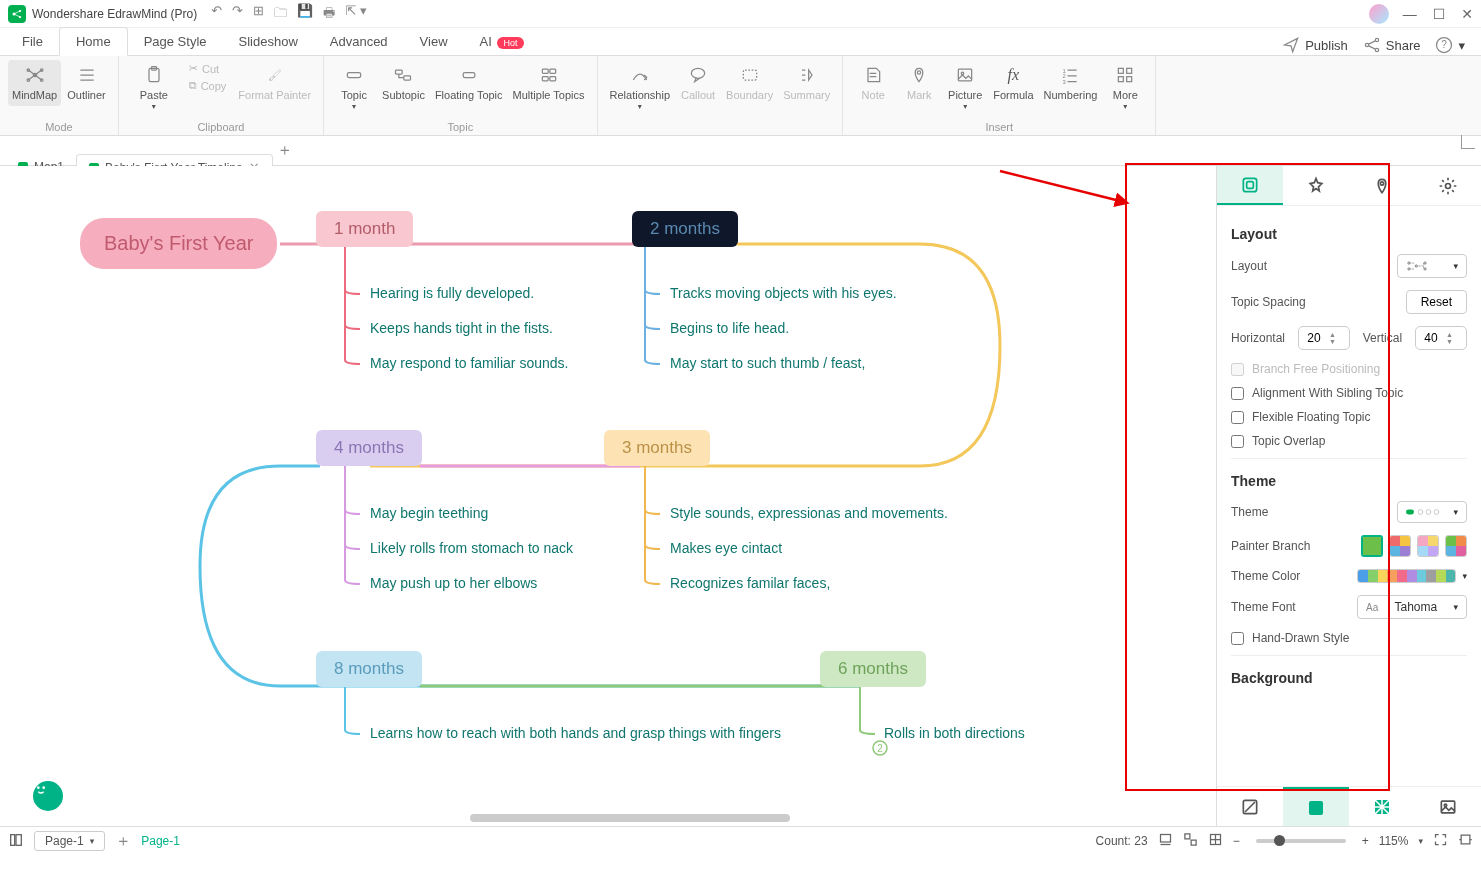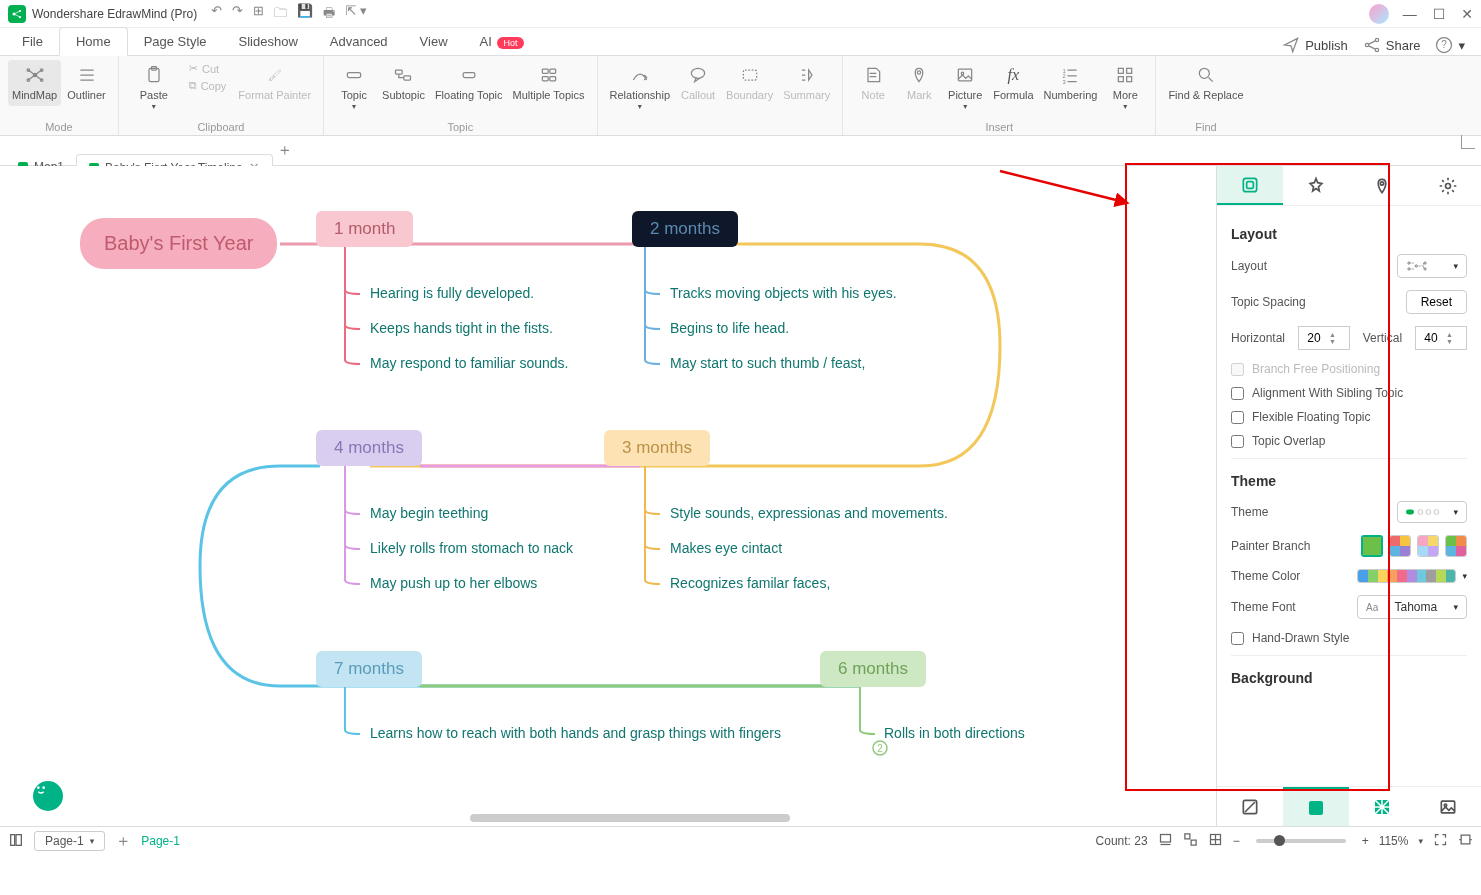--- a/index.html
+++ b/index.html
@@ -59,21 +59,21 @@
 .rp-tabs{height:40px;display:flex;border-bottom:1px solid #eee;}
 .rp-tab{flex:1;display:flex;align-items:center;justify-content:center;cursor:pointer;}
 .rp-tab.active{background:#e2f5ef;border-bottom:2px solid #00b387;}
 .rp-body{padding:14px;overflow-y:auto;flex:1;font-size:12px;color:#333;}
 .rp-h{font-weight:700;font-size:14px;margin:6px 0 12px;}
 .rp-row{display:flex;align-items:center;justify-content:space-between;margin-bottom:12px;}
 .rp-row label{color:#555;}
 .rp-sel{border:1px solid #ccc;border-radius:4px;padding:4px 8px;display:flex;align-items:center;gap:6px;min-width:70px;justify-content:space-between;font-size:12px;background:#fff;cursor:pointer;}
 .rp-sel.big{min-width:110px;}
 .rp-btn{border:1px solid #ccc;border-radius:4px;padding:4px 14px;background:#fff;cursor:pointer;font-size:12px;}
-.rp-num{display:flex;align-items:center;border:1px solid #ccc;border-radius:0;width:52px;height:24px;}
+.rp-num{display:flex;align-items:center;border:1px solid #ccc;border-radius:5px;width:52px;height:24px;}
 .rp-num input{width:30px;border:none;text-align:center;font-size:12px;outline:none;}
 .rp-num .arrows{display:flex;flex-direction:column;font-size:7px;color:#888;line-height:7px;}
 .rp-chk{display:flex;align-items:center;gap:8px;margin-bottom:10px;color:#555;}
 .rp-chk input{width:13px;height:13px;}
 .rp-chk.disabled{color:#bbb;}
 .rp-divider{border-top:1px solid #eee;margin:10px 0 14px;}
 .swatch-row{display:flex;gap:6px;}
 .swatch{width:22px;height:22px;border:1px solid #ccc;border-radius:3px;cursor:pointer;display:grid;grid-template:repeat(2,1fr)/repeat(2,1fr);overflow:hidden;}
 .swatch.sel{border:2px solid #00b387;}
 .swatch div{width:100%;height:100%;}
@@ -346,34 +346,20 @@
               <rect x="4" y="14" width="6" height="6"></rect>
               <rect x="14" y="14" width="6" height="6"></rect>
             </svg>
           </span>
           <span>More</span>
           <span style="font-size:8px">▾</span>
         </div>
     </div>
     <div class="glabel">Insert</div>
   </div>
-  <div class="rgroup" style="border-right:none">
-    <div class="row">
-      <div class="rbtn big">
-          <span class="ico">
-            <svg class="svg-ico" viewBox="0 0 24 24">
-              <circle cx="10" cy="10" r="6"></circle>
-              <path d="M15 15l5 5"></path>
-            </svg>
-          </span>
-          <span>Find &amp; Replace</span>
-        </div>
-    </div>
-    <div class="glabel">Find</div>
-  </div>
 </div>
 
 <div class="doctabs">
   <div class="doctab">
       <span class="dot"></span>
       <span>Map1</span>
     </div>
   <div class="doctab active">
       <span class="dot"></span>
       <span>Baby's Fisrt Year Timeline</span>
@@ -418,21 +404,21 @@
     <path d="M860 520 V564 Q860 568 875 568" stroke="#8fc97a" stroke-width="2" fill="none"></path>
     <circle cx="880" cy="582" r="7" stroke="#8fc97a" stroke-width="1.5" fill="none"></circle>
     <text x="880" y="586" text-anchor="middle" font-size="10" fill="#8fc97a">2</text>
   </svg>
 
   <div class="topic root" style="left:80px;top:52px">Baby's First Year</div>
   <div class="topic" style="left:316px;top:45px;background:#f8c7cf;color:#b35d6a">1 month</div>
   <div class="topic" style="left:632px;top:45px;background:#0f172a;color:#5a89b0">2 months</div>
   <div class="topic" style="left:316px;top:264px;background:#d9cef0;color:#8a76b5">4 months</div>
   <div class="topic" style="left:604px;top:264px;background:#fde3b3;color:#bb9148">3 months</div>
-  <div class="topic" style="left:316px;top:485px;background:#c3e4f3;color:#5a9cbb">7 months</div>
+  <div class="topic" style="left:316px;top:485px;background:#c3e4f3;color:#5a9cbb">8 months</div>
   <div class="topic" style="left:820px;top:485px;background:#cde8c2;color:#6fa35b">6 months</div>
 
   <div class="leaf" style="left:370px;top:119px">Hearing is fully developed.</div>
   <div class="leaf" style="left:370px;top:154px">Keeps hands tight in the fists.</div>
   <div class="leaf" style="left:370px;top:189px">May respond to familiar sounds.</div>
   <div class="leaf" style="left:670px;top:119px">Tracks moving objects with his eyes.</div>
   <div class="leaf" style="left:670px;top:154px">Begins to life head.</div>
   <div class="leaf" style="left:670px;top:189px">May start to such thumb / feast,</div>
   <div class="leaf" style="left:670px;top:339px">Style sounds, expressionas and movements.</div>
   <div class="leaf" style="left:670px;top:374px">Makes eye cintact</div>

